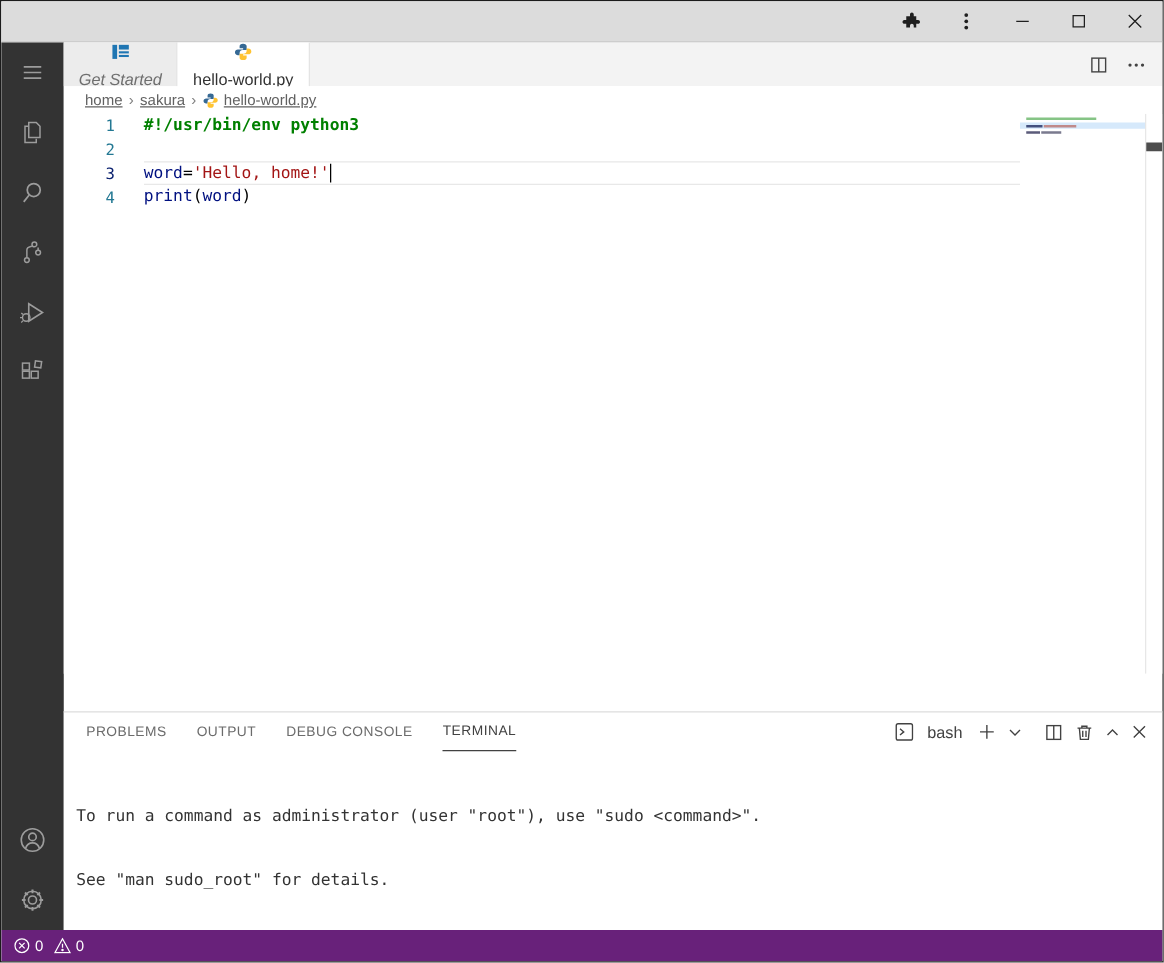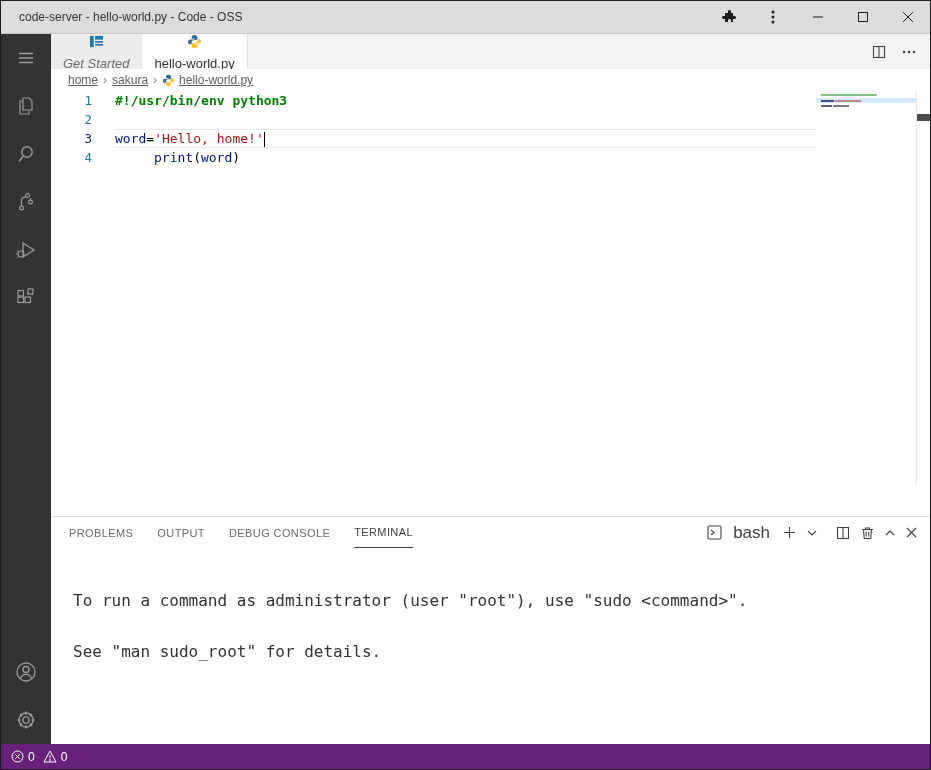--- a/index.html
+++ b/index.html
@@ -49,57 +49,56 @@
   .editor { flex:1; position:relative; background:#fff; min-height:0; overflow:hidden; }
   .lines { position:absolute; left:0; top:0; right:114px; font-family:"DejaVu Sans Mono", monospace; font-size:13px; }
   .line { display:flex; height:19px; line-height:19px; }
   .ln { width:41px; flex:none; text-align:right; color:var(--line_number,#237893); font-size:12.5px; }
   .lc { flex:1; margin-left:23px; white-space:pre; color:#000; }
   .line.current .ln { color:var(--line_number_active,#0b216f); }
   .line.current .lc { box-shadow: inset 0 1px 0 #e8e8e8, inset 0 -1px 0 #e8e8e8; }
   .tok-comment { color:var(--comment,#008000);font-weight:bold; }
   .tok-string  { color:var(--string,#a31515); }
   .tok-variable{ color:var(--variable,#001080); }
-  .tok-function{ color:var(--function,#001080);margin-left:39px; }
+  .tok-function{ color:var(--function,#001080); }
   .tok-operator,.tok-punct { color:#000; }
   .ecursor { display:inline-block; width:1.5px; height:15px; background:#000; vertical-align:middle; }
   
   .minimap { position:absolute; top:0; right:14px; width:100px; height:100%; background:#fff; }
   .mm { position:absolute; }
   .scrollbar { position:absolute; top:0; right:0; width:14px; height:100%; border-left:1px solid #e7e7e7; background:#fff; }
   .sb-marker { position:absolute; top:23px; left:0; width:100%; height:7px; background:#4d4d4d; }
   
-  .panel { height:228px; flex:none; border-top:1px solid #ddd; background:#fff; display:flex; flex-direction:column;margin-top:30px; }
+  .panel { height:175px; flex:none; border-top:1px solid #ddd; background:#fff; display:flex; flex-direction:column;margin-top:30px; }
   .panel-header { height:31px; flex:none; display:flex; align-items:center; padding-left:18px; }
   .ptab { font-size:11px; letter-spacing:.4px; color:#6b6b6b; margin-right:24px; height:31px; display:flex; align-items:center; }
   .ptab.active { color:#424242; border-bottom:1.5px solid #424242; }
   .panel-actions { margin-left:auto; display:flex; align-items:center; gap:11px; padding-right:13px; color:#424242; }
-  .panel-actions .bash-label { font-size:17px; color:#424242; margin-right:2px; }
+  .panel-actions .bash-label { font-size:13px; color:#424242; margin-right:2px; }
   .terminal {
-    flex:1; padding:10px 0 0 22px; font-family:"DejaVu Sans Mono", monospace;
-    font-size:16px; line-height:17px; color:var(--terminal_fg,#333333); white-space:pre; overflow:hidden;
+    flex:1; padding:10px 0 0 10px; font-family:"DejaVu Sans Mono", monospace;
+    font-size:13px; line-height:17px; color:var(--terminal_fg,#333333); white-space:pre; overflow:hidden;
   }
   .tline { height:17px; }
   
   .statusbar {
     height:25px; flex:none; background:var(--status_bg,#68217a); color:#fff;
     display:flex; align-items:center; font-size:12px; padding:0 10px;
   }
   .sb-left { display:flex; align-items:center; gap:5px; }
   .sb-right { margin-left:auto; display:flex; align-items:center; gap:18px; }
   .sb-item { display:flex; align-items:center; gap:4px; }
   svg { display:block; }
 </style>
 </head>
 <body>
 
 <div class="window">
 
   <div class="titlebar">
-    <span class="title">code-server - hello-world.py - Code - OSS</span>
     <span class="tb-spacer"></span>
     <span class="tb-btn">
       <svg width="16" height="16" viewBox="0 0 16 16">
           <path fill="#1f1f1f" d="M13 4h-2V2.5C11 1.7 10.3 1 9.5 1S8 1.7 8 2.5V4H5v3H3.5C2.7 7 2 7.7 2 8.5S2.7 10 3.5 10H5v3h3v-1.5c0-.8.7-1.5 1.5-1.5s1.5.7 1.5 1.5V13h2v-3h1.5c.8 0 1.5-.7 1.5-1.5S15.3 7 14.5 7H13V4z"></path>
         </svg>
     </span>
     <span class="tb-btn">
       <svg width="4" height="16" viewBox="0 0 4 16">
           <circle cx="2" cy="3" r="1.5" fill="#1f1f1f"></circle>
           <circle cx="2" cy="8" r="1.5" fill="#1f1f1f"></circle>

